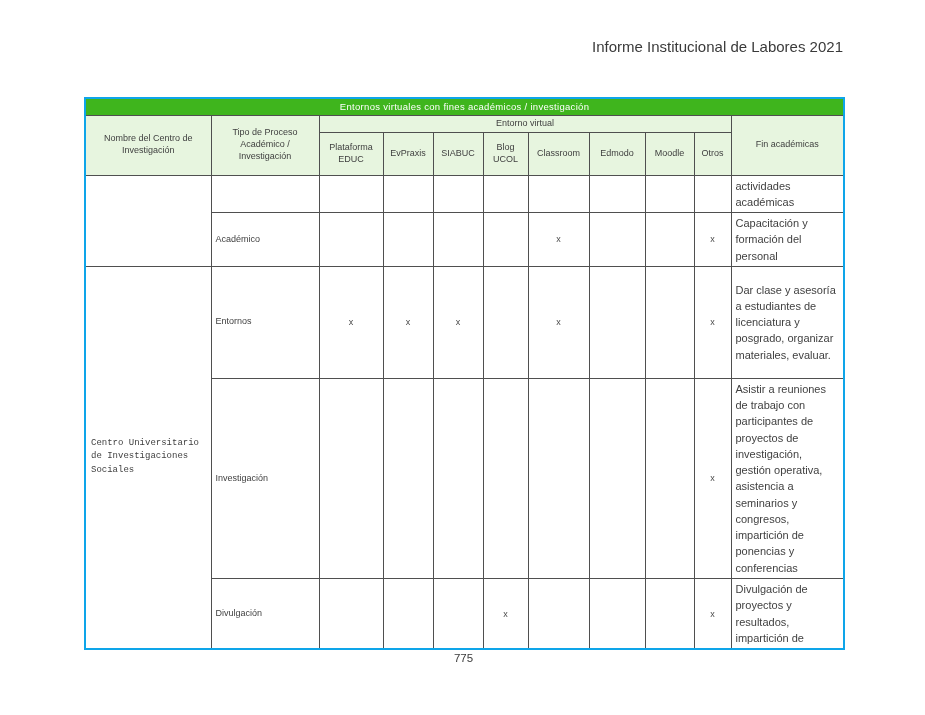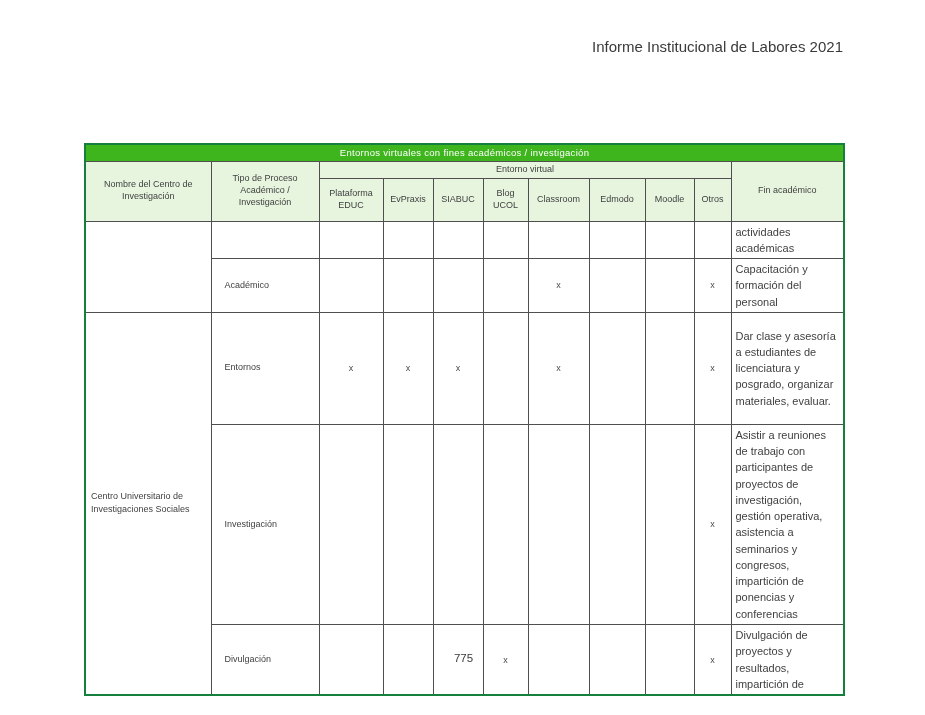--- a/index.html
+++ b/index.html
@@ -11,22 +11,21 @@
     position:relative;
     overflow:hidden;
   }
   .page-header {
     position:absolute; top:38px; left:0; width:843px;
     text-align:right; font-size:15px; color:#3a3a3a;
   }
   .table-wrap { position:absolute; top:97px; left:84px; }
   table.report {
     border-collapse:collapse; table-layout:fixed; width:759px;
-    border:2px solid #15803d;
-    margin-top:46px;
+    border:2px solid #0ea5e9;
   }
   table.report th, table.report td {
     border:1px solid #4f4f4f;
     font-weight:normal;
     overflow:hidden;
     vertical-align:middle;
   }
   .title-bar {
     background:#3fb51d; color:#ffffff;
     font-size:9.5px; text-align:center;
@@ -38,24 +37,24 @@
   }
   tr.hr-ev  { height:17px; }
   tr.hr-sub { height:43px; }
   tr.r0 { height:34px; }
   tr.r1 { height:45px; }
   tr.r2 { height:112px; }
   tr.r3 { height:194px; }
   tr.r4 { height:63px; }
   td.centro {
     font-size:9px; text-align:left; padding:6px 5px;
-    line-height:1.55; background:#ffffff;
+    line-height:1.55; background:#ffffff;font-family:Liberation Mono, monospace;
   }
   td.tipo {
-    font-size:9px; text-align:left; padding:2px 13px; line-height:1.3;
+    font-size:9px; text-align:left; padding:2px 4px; line-height:1.3;
   }
   td.mark {
     font-size:9px; text-align:center; color:#4a4a4a;
   }
   td.fin {
     font-size:11px; text-align:left; padding:2px 4px; line-height:1.48;
   }
   .page-number {
     position:absolute; top:652px; left:84px; width:759px;
     text-align:center; font-size:11.5px; color:#3a3a3a;
@@ -82,21 +81,21 @@
         <col style="width:113px">
     </colgroup>
     <thead>
       <tr>
         <th class="title-bar" colspan="11">Entornos virtuales con fines académicos / investigación</th>
       </tr>
       <tr class="hr-ev">
         <th class="hdr" rowspan="2">Nombre del Centro de Investigación</th>
         <th class="hdr" rowspan="2">Tipo de Proceso Académico / Investigación</th>
         <th class="hdr" colspan="8">Entorno virtual</th>
-        <th class="hdr" rowspan="2">Fin académico</th>
+        <th class="hdr" rowspan="2">Fin académicas</th>
       </tr>
       <tr class="hr-sub">
         <th class="hdr">Plataforma EDUC</th>
         <th class="hdr">EvPraxis</th>
         <th class="hdr">SIABUC</th>
         <th class="hdr">Blog UCOL</th>
         <th class="hdr">Classroom</th>
         <th class="hdr">Edmodo</th>
         <th class="hdr">Moodle</th>
         <th class="hdr">Otros</th>

